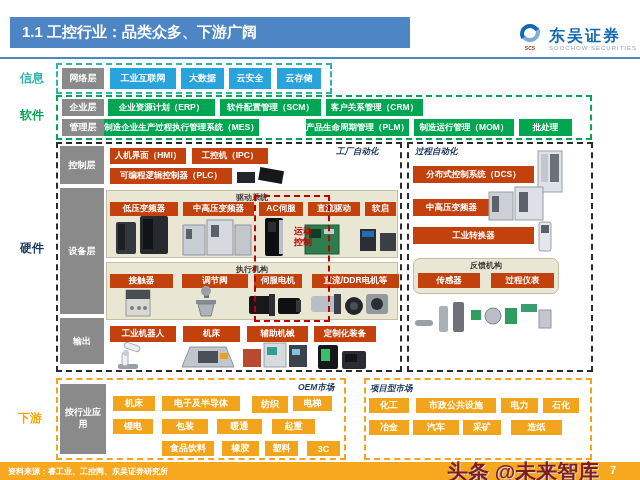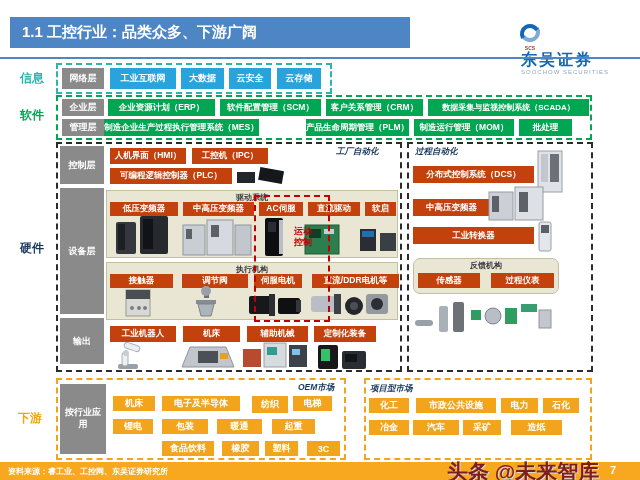--- a/index.html
+++ b/index.html
@@ -23,21 +23,21 @@
   .ital{position:absolute;font-weight:bold;font-style:italic;color:#17365D;font-size:8.5px;white-space:nowrap;}
   .titlebar{position:absolute;left:10px;top:17px;width:400px;height:31px;background:#4E86C5;
             color:#fff;font-weight:bold;font-size:15px;display:flex;align-items:center;
             padding-left:12px;box-sizing:border-box;white-space:nowrap;}
   .rule{position:absolute;left:0;top:57px;width:640px;height:2px;background:#4F87C2;}
   .footerbar{position:absolute;left:0;top:462px;width:640px;height:18px;background:#F7A81F;}
   .srctext{position:absolute;left:8px;top:466px;font-size:8px;font-weight:bold;color:#fff;white-space:nowrap;}
   .pagenum{position:absolute;left:610px;top:464px;font-size:11px;color:#fff;font-weight:bold;}
   .wm{position:absolute;left:447px;top:458px;font-size:21px;font-weight:bold;color:#7f1d1d;
       white-space:nowrap;text-shadow:1px 1px 0 #d9d9d9;z-index:20;}
-  .logo{position:absolute;left:516px;top:20px;display:flex;align-items:flex-start;flex-direction:column;}
+  .logo{position:absolute;left:516px;top:20px;display:flex;align-items:flex-end;}
   .logotxt{margin-left:5px;}
   .logocn{color:#1268b3;font-weight:bold;font-size:16px;letter-spacing:2px;line-height:18px;}
   .logoen{color:#94a6b8;font-size:6px;letter-spacing:1px;}
   .logoabbr{font-size:5px;color:#a33b22;font-weight:bold;text-align:center;line-height:5px;}
   .red-dash{position:absolute;border:2px dashed #C00000;box-sizing:border-box;z-index:5;pointer-events:none;}
   .motion{position:absolute;color:#C00000;font-weight:bold;font-size:9px;line-height:1.25;width:20px;text-align:center;z-index:6;}
   svg{display:block;}
 </style>
 </head>
 <body>
@@ -70,21 +70,20 @@
   <div class="bx blue f9" style="left:110px;top:68px;width:66px;height:21px;">工业互联网</div>
   <div class="bx blue f9" style="left:181px;top:68px;width:43px;height:21px;">大数据</div>
   <div class="bx blue f9" style="left:229px;top:68px;width:42px;height:21px;">云安全</div>
   <div class="bx blue f9" style="left:277px;top:68px;width:44px;height:21px;">云存储</div>
 
   <div class="dash" style="left:56px;top:95px;width:536px;height:45px;border-color:#00A651;"></div>
   <div class="bx gray f9" style="left:62px;top:99px;width:42px;height:17px;">企业层</div>
   <div class="bx green f85" style="left:108px;top:99px;width:107px;height:17px;">企业资源计划（ERP）</div>
   <div class="bx green f85" style="left:220px;top:99px;width:101px;height:17px;">软件配置管理（SCM）</div>
   <div class="bx green f85" style="left:326px;top:99px;width:97px;height:17px;">客户关系管理（CRM）</div>
-  <div class="bx green f8" style="left:428px;top:99px;width:161px;height:17px;">数据采集与监视控制系统（SCADA）</div>
   <div class="bx gray f9" style="left:62px;top:119px;width:42px;height:17px;">管理层</div>
   <div class="bx green f85" style="left:104px;top:119px;width:155px;height:17px;">制造企业生产过程执行管理系统（MES）</div>
   <div class="bx green f85" style="left:306px;top:119px;width:103px;height:17px;">产品生命周期管理（PLM）</div>
   <div class="bx green f85" style="left:414px;top:119px;width:100px;height:17px;">制造运行管理（MOM）</div>
   <div class="bx green f85" style="left:519px;top:119px;width:53px;height:17px;">批处理</div>
 
   <div class="dash" style="left:56px;top:142px;width:346px;height:230px;border-color:#2b2b2b;"></div>
   <div class="ital" style="left:336px;top:146px;">工厂自动化</div>
 
   <div class="bx gray f9" style="left:60px;top:146px;width:44px;height:38px;">控制层</div>

